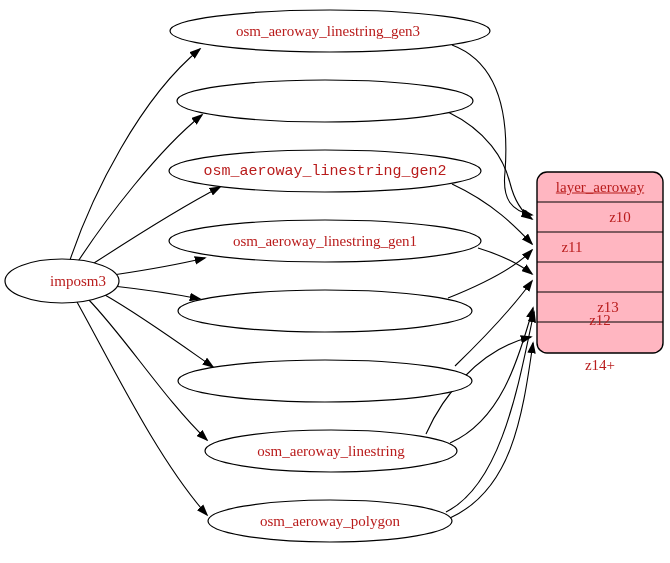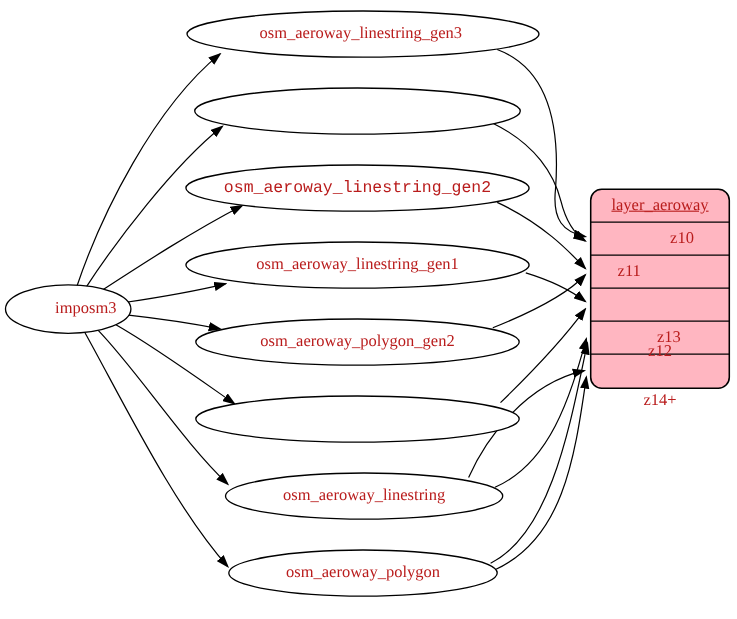--- a/index.html
+++ b/index.html
@@ -72,21 +72,20 @@
       <line x1="537" y1="232" x2="663" y2="232" stroke="#000000" stroke-width="1.2"></line>
       <line x1="537" y1="262" x2="663" y2="262" stroke="#000000" stroke-width="1.2"></line>
       <line x1="537" y1="292" x2="663" y2="292" stroke="#000000" stroke-width="1.2"></line>
       <line x1="537" y1="322" x2="663" y2="322" stroke="#000000" stroke-width="1.2"></line>
     </svg>
 
   <div class="node-label" style="left:62px;  top:281px;margin-left:16px;">imposm3</div>
   <div class="node-label" style="left:328px; top:31px;">osm_aeroway_linestring_gen3</div>
   <div class="node-label" style="left:325px; top:171px;font-family:Liberation Mono, monospace;">osm_aeroway_linestring_gen2</div>
   <div class="node-label" style="left:325px; top:241px;">osm_aeroway_linestring_gen1</div>
-  <div class="node-label" style="left:325px; top:311px;">osm_aeroway_polygon_gen2</div>
   <div class="node-label" style="left:331px; top:451px;">osm_aeroway_linestring</div>
   <div class="node-label" style="left:330px; top:521px;">osm_aeroway_polygon</div>
 
   <div class="table-label" style="left:600px; top:187px;text-decoration:underline;">layer_aeroway</div>
   <div class="table-label" style="left:620px; top:217px;">z10</div>
   <div class="table-label" style="left:572px; top:247px;">z11</div>
   <div class="table-label" style="left:600px; top:283px;margin-top:37px;">z12</div>
   <div class="table-label" style="left:608px; top:307px;">z13</div>
   <div class="table-label" style="left:600px; top:337px;margin-top:28px;">z14+</div>
 </div>

